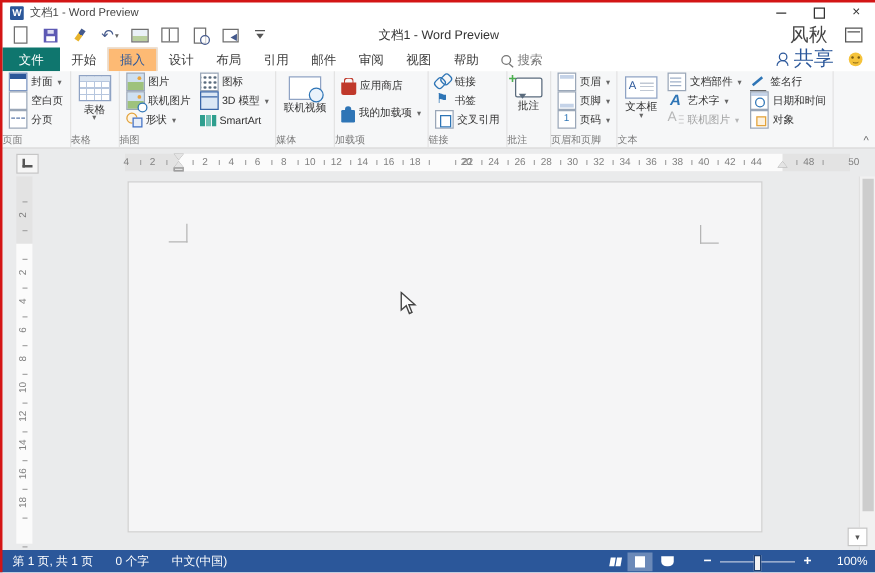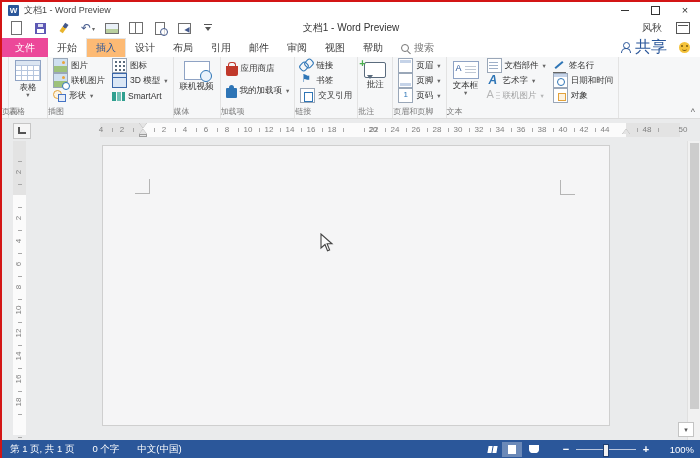--- a/index.html
+++ b/index.html
@@ -35,27 +35,27 @@
   .q-pages i{width:12px;height:10px;border:1px solid #6f6f6f;position:relative;display:block;background:#fff}
   .q-pages i::after{content:"";position:absolute;left:5px;top:0;bottom:0;width:1px;background:#6f6f6f}
   .q-preview i{width:8px;height:11px;border:1px solid #6f6f6f;background:#fff;position:relative;display:block}
   .q-preview i::after{content:"";position:absolute;right:-4px;bottom:-2px;width:6px;height:6px;border:1px solid #44598c;border-radius:50%;background:rgba(255,255,255,.7)}
   .q-touch i{width:11px;height:9px;border:1px solid #6f6f6f;background:#fff;position:relative;display:block}
   .q-touch i::after{content:"";position:absolute;right:-2px;bottom:-3px;border:3px solid transparent;border-top:5px solid #44598c;transform:rotate(-30deg)}
   .q-more i{width:8px;position:relative;display:block;height:10px}
   .q-more i::before{content:"";position:absolute;left:0;top:1px;width:8px;height:1px;background:#555}
   .q-more i::after{content:"";position:absolute;left:1px;top:4px;border:3px solid transparent;border-top:4px solid #555}
   .row2r{margin-left:auto;display:flex;align-items:center;gap:14px;padding-right:10px;z-index:2}
-  .username{font-size:10px;color:#444}
+  .username{font-size:15px;color:#444}
   .ribopt i{width:12px;height:10px;border:1px solid #555;position:relative;display:block}
   .ribopt i::after{content:"";position:absolute;left:1px;right:1px;top:2px;height:1px;background:#555}
 
   
   .tabrow{position:absolute;left:2px;top:38px;right:0;height:19px;display:flex;align-items:stretch;background:#fff;font-size:10px}
-  .ftab{background:#ec4899;color:#fff;padding:0 13px;display:flex;align-items:center}
+  .ftab{background:#0f766e;color:#fff;padding:0 13px;display:flex;align-items:center}
   .tab{padding:0 9px;display:flex;align-items:center;color:#3b3b3b}
   .tab.sel{background:#fdba74;color:#2b579a;border:1px solid #e4e4e4;border-bottom:none}
   .searchbox{display:flex;align-items:center;gap:5px;color:#767676;padding:0 9px}
   .search-ic{width:6px;height:6px;border:1px solid #767676;border-radius:50%;position:relative;display:block}
   .search-ic::after{content:"";position:absolute;right:-3px;bottom:-2px;width:4px;height:1px;background:#767676;transform:rotate(40deg)}
   .tabrow-right{margin-left:auto;display:flex;align-items:center;gap:12px;padding-right:10px}
   .share{display:flex;gap:4px;align-items:center;font-size:16px;color:#2b579a}
   .person-ic{width:10px;height:11px;position:relative;display:block}
   .person-ic::before{content:"";position:absolute;left:2px;top:0;width:5px;height:5px;border:1px solid #2b579a;border-radius:50%}
   .person-ic::after{content:"";position:absolute;left:0;bottom:0;width:8px;height:4px;border:1px solid #2b579a;border-bottom:none;border-radius:5px 5px 0 0}
@@ -253,20 +253,35 @@
       <span class="person-ic"></span>
       <span>共享</span>
     </div>
     <span class="smiley"></span>
   </div>
 </nav>
 
 <section class="ribbon">
 
   <div class="group">
+    <div class="col">
+      <div class="sbtn">
+          <span class="ic ic-cover"></span>
+          <span>封面</span>
+          <span class="dd">▾</span>
+        </div>
+      <div class="sbtn">
+          <span class="ic ic-blank"></span>
+          <span>空白页</span>
+        </div>
+      <div class="sbtn">
+          <span class="ic ic-break"></span>
+          <span>分页</span>
+        </div>
+    </div>
     <div class="glabel">页面</div>
   </div>
 
   <div class="group">
     <div class="bbtn">
       <span class="bic bic-table"></span>
       <span>表格</span>
       <span class="dd">▾</span>
     </div>
     <div class="glabel">表格</div>

